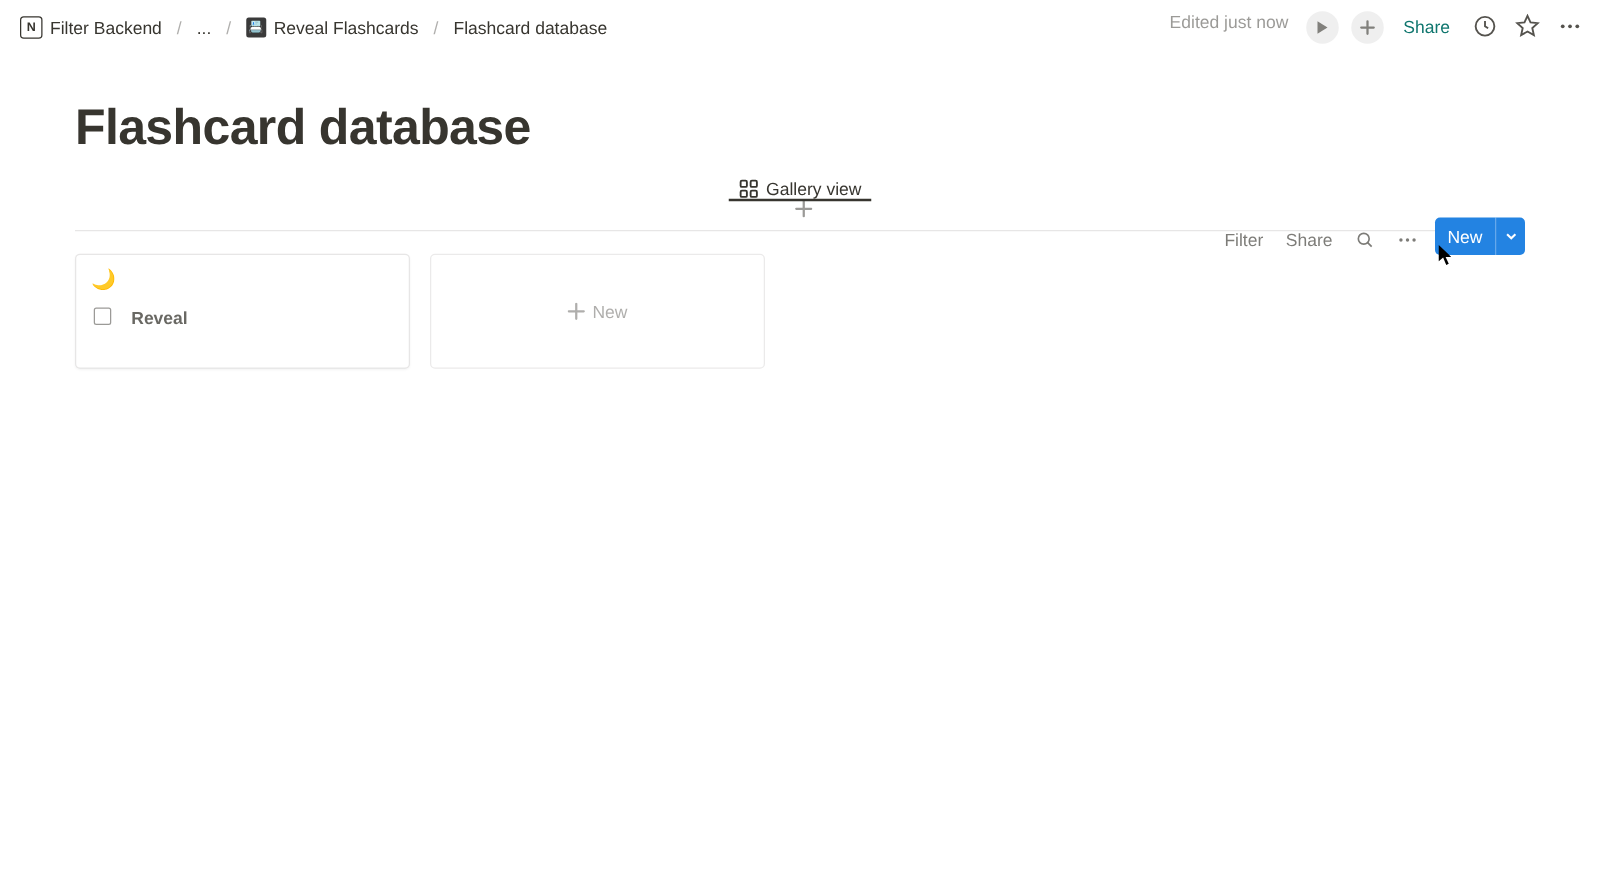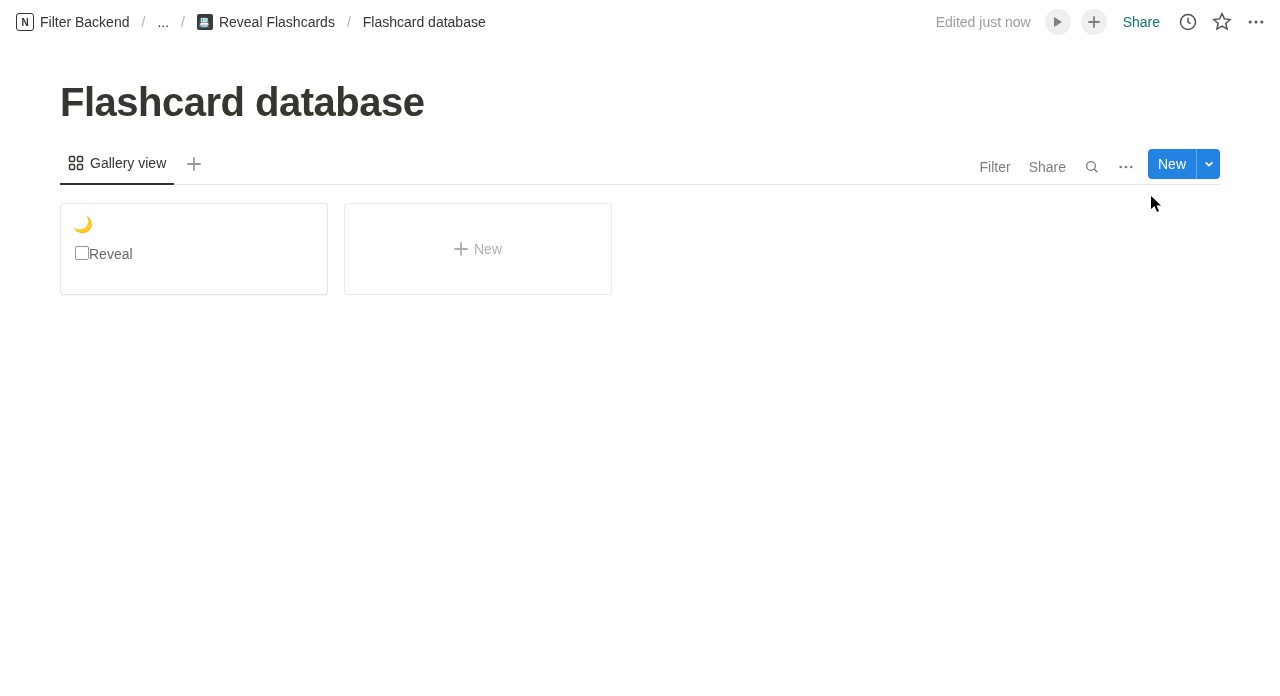--- a/index.html
+++ b/index.html
@@ -58,21 +58,20 @@
       background: #3a3a3a;
       border-radius: 2px;
       display: inline-flex;
       align-items: center;
       justify-content: center;
       color: #fff;
       font-size: 10px;
     }
     .topbar-right {
       display: flex;
-      align-items: center;
       gap: 10px;
     }
     .edited-text {
       font-size: 14px;
       color: rgba(55,53,47,0.5);
       margin-right: 4px;
     }
     .circle-btn {
       width: 26px;
       height: 26px;
@@ -112,20 +111,21 @@
       margin-top: 36px;
       margin-bottom: 18px;
       letter-spacing: -0.5px;
     }
     
     .view-bar {
       display: flex;
       align-items: center;
       border-bottom: 1px solid rgba(55,53,47,0.12);
       height: 42px;
+      flex-direction: column;
     }
     .view-tab {
       display: flex;
       align-items: center;
       gap: 6px;
       padding: 0 8px;
       height: 42px;
       font-size: 14px;
       font-weight: 500;
       cursor: pointer;
@@ -212,25 +212,26 @@
       font-weight: 600;
       line-height: 1.5;
       color: #37352f;
     }
     .card-emoji {
       font-size: 16px;
       line-height: 1.4;
     }
     .card-reveal {
       display: flex;
-      gap: 0;
+      gap: 16px;
       margin-top: 10px;
       font-size: 14px;
       color: rgba(55,53,47,0.75);
       padding-left: 2px;
+      font-weight: bold;
     }
     .checkbox {
       width: 14px;
       height: 14px;
       border: 1.5px solid rgba(55,53,47,0.5);
       border-radius: 2px;
       cursor: pointer;
     }
     .new-card {
       width: 268px;

